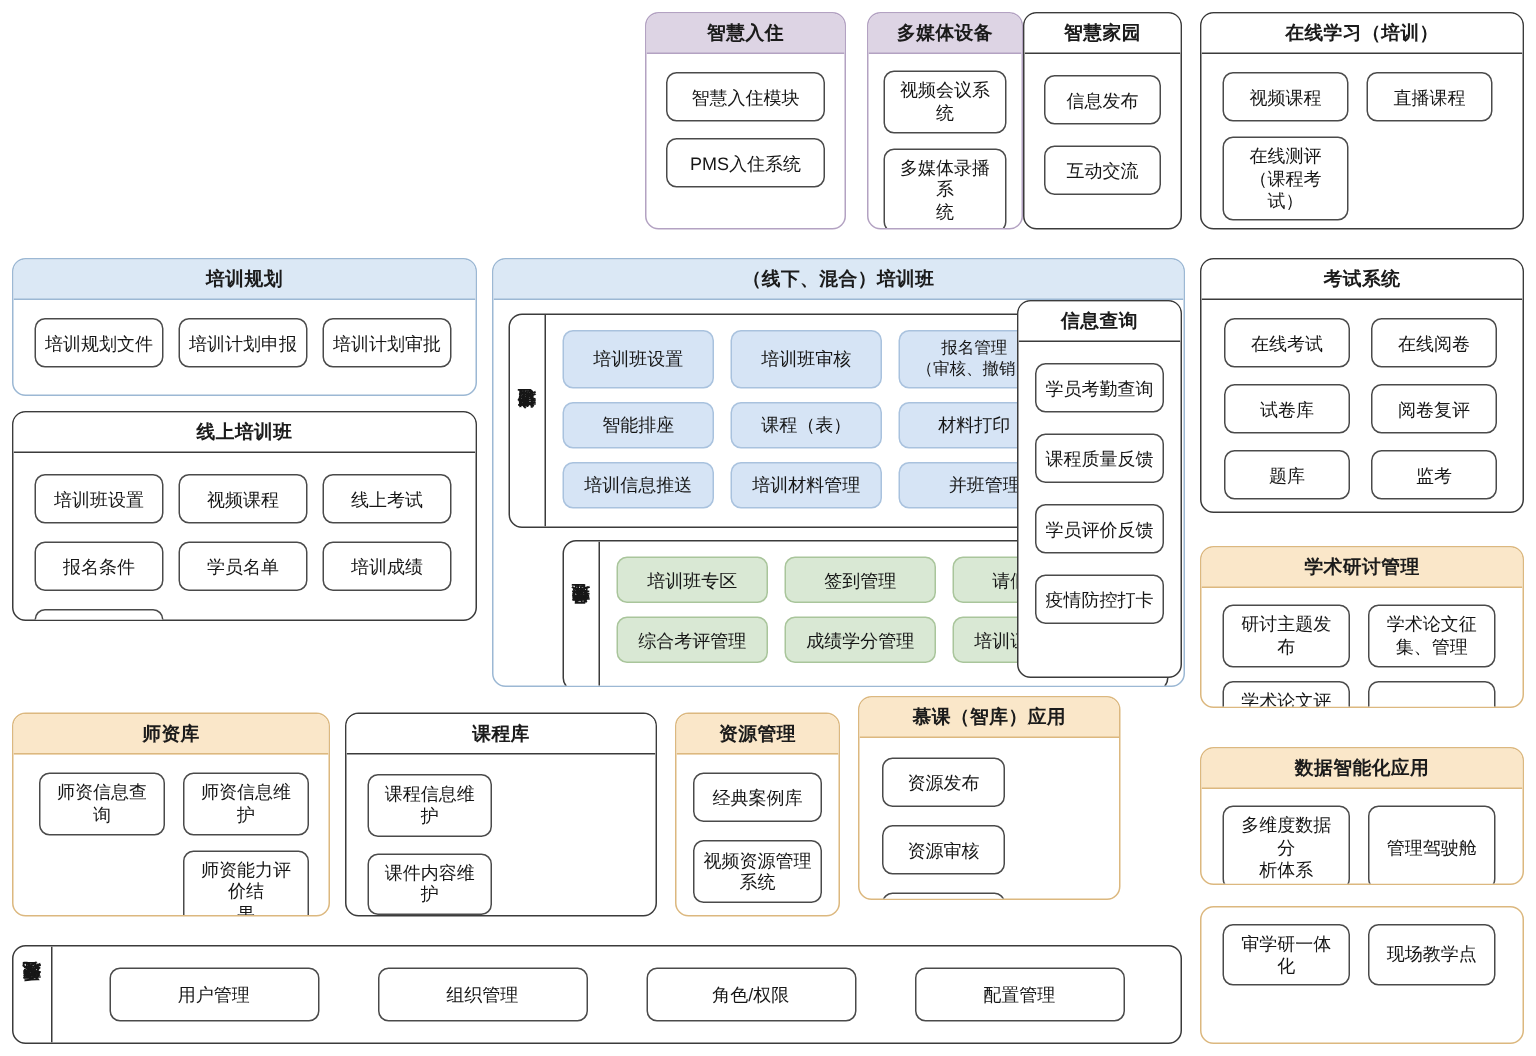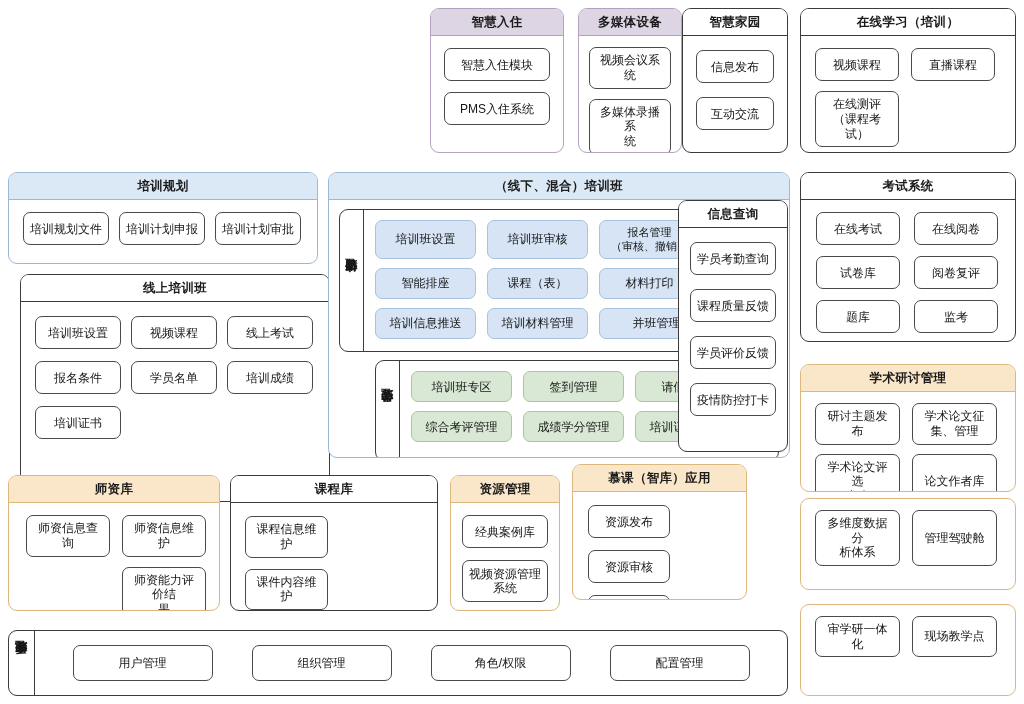--- a/index.html
+++ b/index.html
@@ -147,21 +147,21 @@
 
   <div class="panel th-blue" style="left:8px; top:172px; width:310px; height:92px;">
     <div class="p-title">培训规划</div>
     <div class="p-body" style="gap:10px; padding:12px 14px;">
       <div class="chip" style="width:86px;">培训规划文件</div>
       <div class="chip" style="width:86px;">培训计划申报</div>
       <div class="chip" style="width:86px;">培训计划审批</div>
     </div>
   </div>
 
-  <div class="panel th-plain" style="left:20px; top:274px; width:310px; height:228px;">
+  <div class="panel th-plain" style="left:8px; top:274px; width:310px; height:140px;">
     <div class="p-title">线上培训班</div>
     <div class="p-body" style="gap:12px 10px; padding:14px 14px;">
       <div class="chip" style="width:86px;">培训班设置</div>
       <div class="chip" style="width:86px;">视频课程</div>
       <div class="chip" style="width:86px;">线上考试</div>
       <div class="chip" style="width:86px;">报名条件</div>
       <div class="chip" style="width:86px;">学员名单</div>
       <div class="chip" style="width:86px;">培训成绩</div>
       <div class="chip" style="width:86px;">培训证书</div>
     </div>
@@ -221,33 +221,34 @@
     <div class="p-body" style="gap:11px 14px; padding:12px 15px;">
       <div class="chip" style="width:84px;">在线考试</div>
       <div class="chip" style="width:84px;">在线阅卷</div>
       <div class="chip" style="width:84px;">试卷库</div>
       <div class="chip" style="width:84px;">阅卷复评</div>
       <div class="chip" style="width:84px;">题库</div>
       <div class="chip" style="width:84px;">监考</div>
     </div>
   </div>
 
-  <div class="panel th-orange" style="left:800px; top:364px; width:216px; height:128px;">
+  <div class="panel th-orange" style="left:800px; top:364px; width:216px; height:108px;">
     <div class="p-title">学术研讨管理</div>
     <div class="p-body" style="gap:9px 12px; padding:11px 14px;">
       <div class="chip" style="width:85px;">研讨主题发布</div>
       <div class="chip" style="width:85px; min-height:40px;">学术论文征
 集、管理</div>
       <div class="chip" style="width:85px; min-height:40px;">学术论文评选
 （本省）</div>
       <div class="chip" style="width:85px;">论文作者库</div>
     </div>
   </div>
 
   <div class="panel th-orange" style="left:800px; top:498px; width:216px; height:92px;">
+    <div class="p-title">数据智能化应用</div>
     <div class="p-body" style="gap:10px 12px; padding:11px 14px;">
       <div class="chip" style="width:85px; min-height:40px;">多维度数据分
 析体系</div>
       <div class="chip" style="width:85px; min-height:40px;">管理驾驶舱</div>
     </div>
   </div>
 
   <div class="panel th-orange" style="left:800px; top:604px; width:216px; height:92px;">
     <div class="p-body" style="gap:10px 12px; padding:11px 14px;">
       <div class="chip" style="width:85px;">审学研一体化</div>

